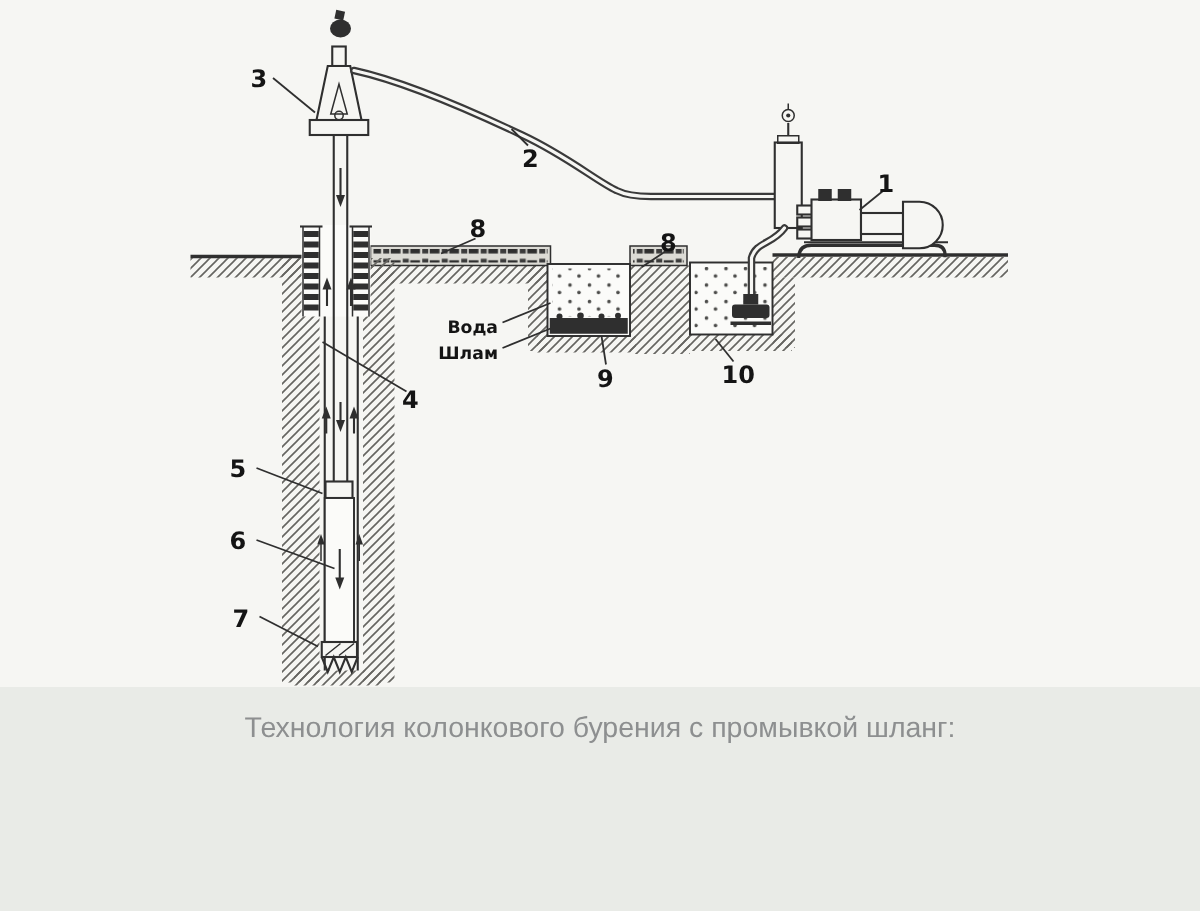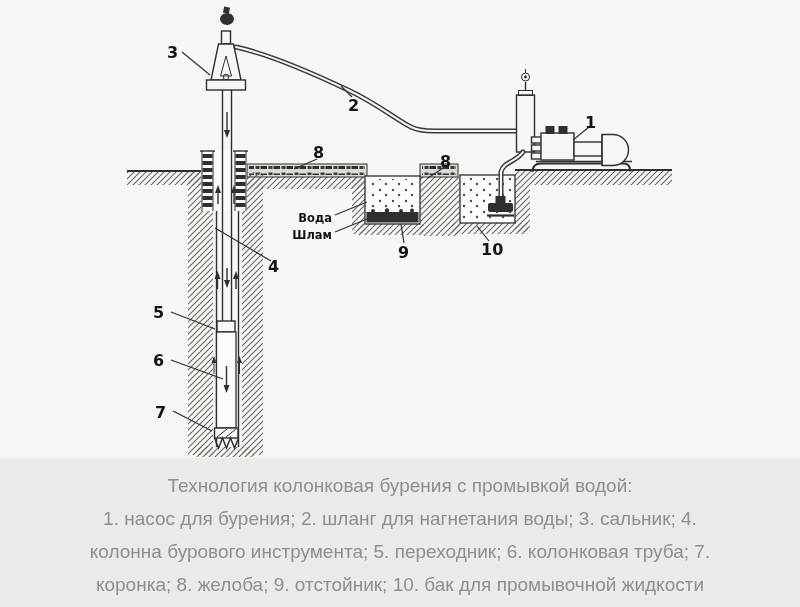--- a/index.html
+++ b/index.html
@@ -242,17 +242,16 @@
       <text class="lbl" x="313" y="158">8</text>
       <text class="lbl" x="440" y="167">8</text>
       <text class="lbl" x="398" y="258">9</text>
       <text class="lbl" x="481" y="255">10</text>
       <text class="lbl-sm" x="332" y="222">Вода</text>
       <text class="lbl-sm" x="332" y="239">Шлам</text>
     </g>
   </svg>
 
   <div class="caption">
-    <p>Технология колонковая бурения с промывкой водой:</p>
-    <p>1. насос для бурения; 2. шланг для нагнетания воды; 3. сальник; 4. колонна бурового инструмента; 5. переходник; 6. колонковая труба; 7. коронка; 8. желоба; 9. отстойник; 10. бак для промывочной жидкости</p>
+    <p>Технология колонкового бурения с промывкой шланг:</p>
   </div>
 
 </div>
 
 </body></html>

